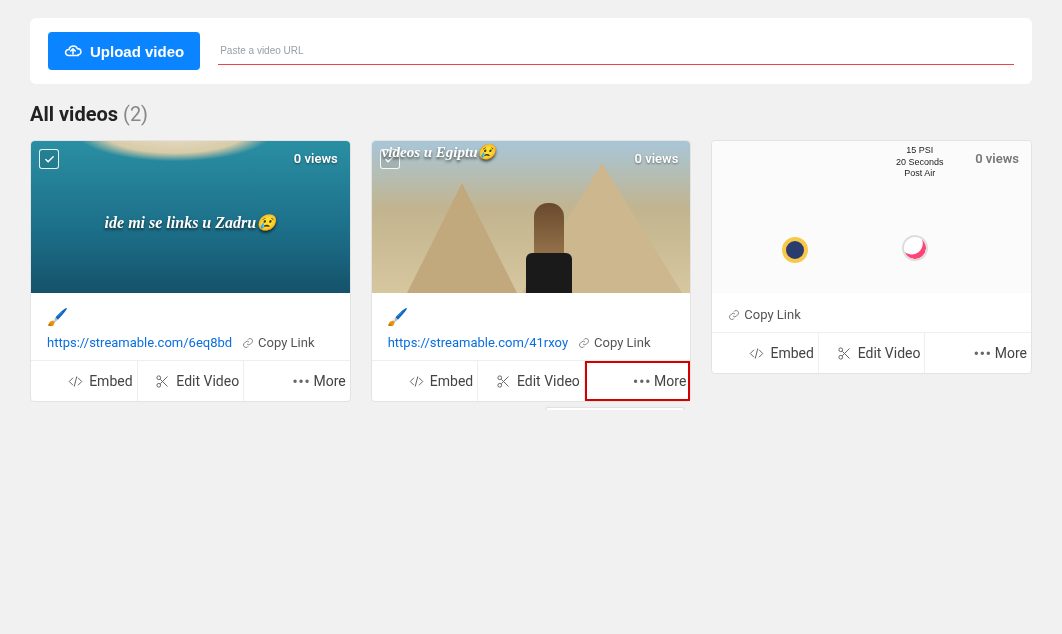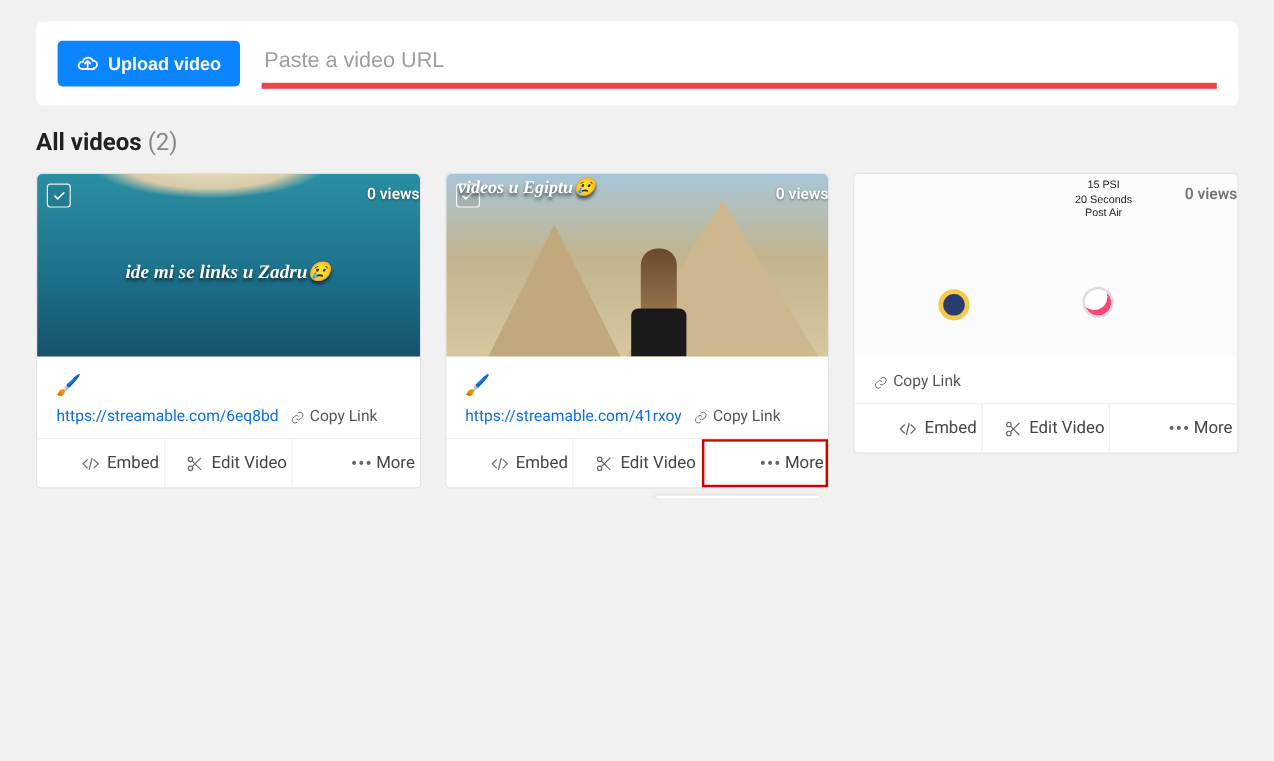--- a/index.html
+++ b/index.html
@@ -28,22 +28,22 @@
     font-size: 15px;
     font-weight: 600;
     display: flex;
     align-items: center;
     gap: 8px;
     cursor: pointer;
   }
   .url-input {
     flex: 1;
     border: none;
-    border-bottom: 5px solid #ef4444;
-    font-size: 18px;
+    border-bottom: 1px solid #ef4444;
+    font-size: 10px;
     padding: 8px 2px;
     outline: none;
     color: #333;
     background: transparent;
   }
   .url-input::placeholder { color: #9aa0a6; }
   .page-title {
     margin: 18px 30px 14px 30px;
     font-size: 20px;
     color: #222;
@@ -66,21 +66,21 @@
     height: 152px;
     position: relative;
     overflow: hidden;
     border-radius: 4px 4px 0 0;
   }
   .thumb.sea { background: linear-gradient(180deg,#2a8fa3 0%, #1c6e88 60%, #15526a 100%); }
   .thumb.desert { background: linear-gradient(180deg,#a8c6d8 0%, #c2b48e 45%, #d6c79f 100%); }
   .thumb.white { background: #fbfbfb; }
   .views-badge {
     position: absolute;
-    top: 10px; right: 0;
+    top: 10px; right: 12px;
     color: #fff;
     font-size: 13px;
     font-weight: 600;
     text-shadow: 0 1px 2px rgba(0,0,0,.45);
   }
   .views-badge.dark { color:#777; text-shadow:none; }
   .check {
     position: absolute;
     top: 8px; left: 8px;
     width: 20px; height: 20px;

